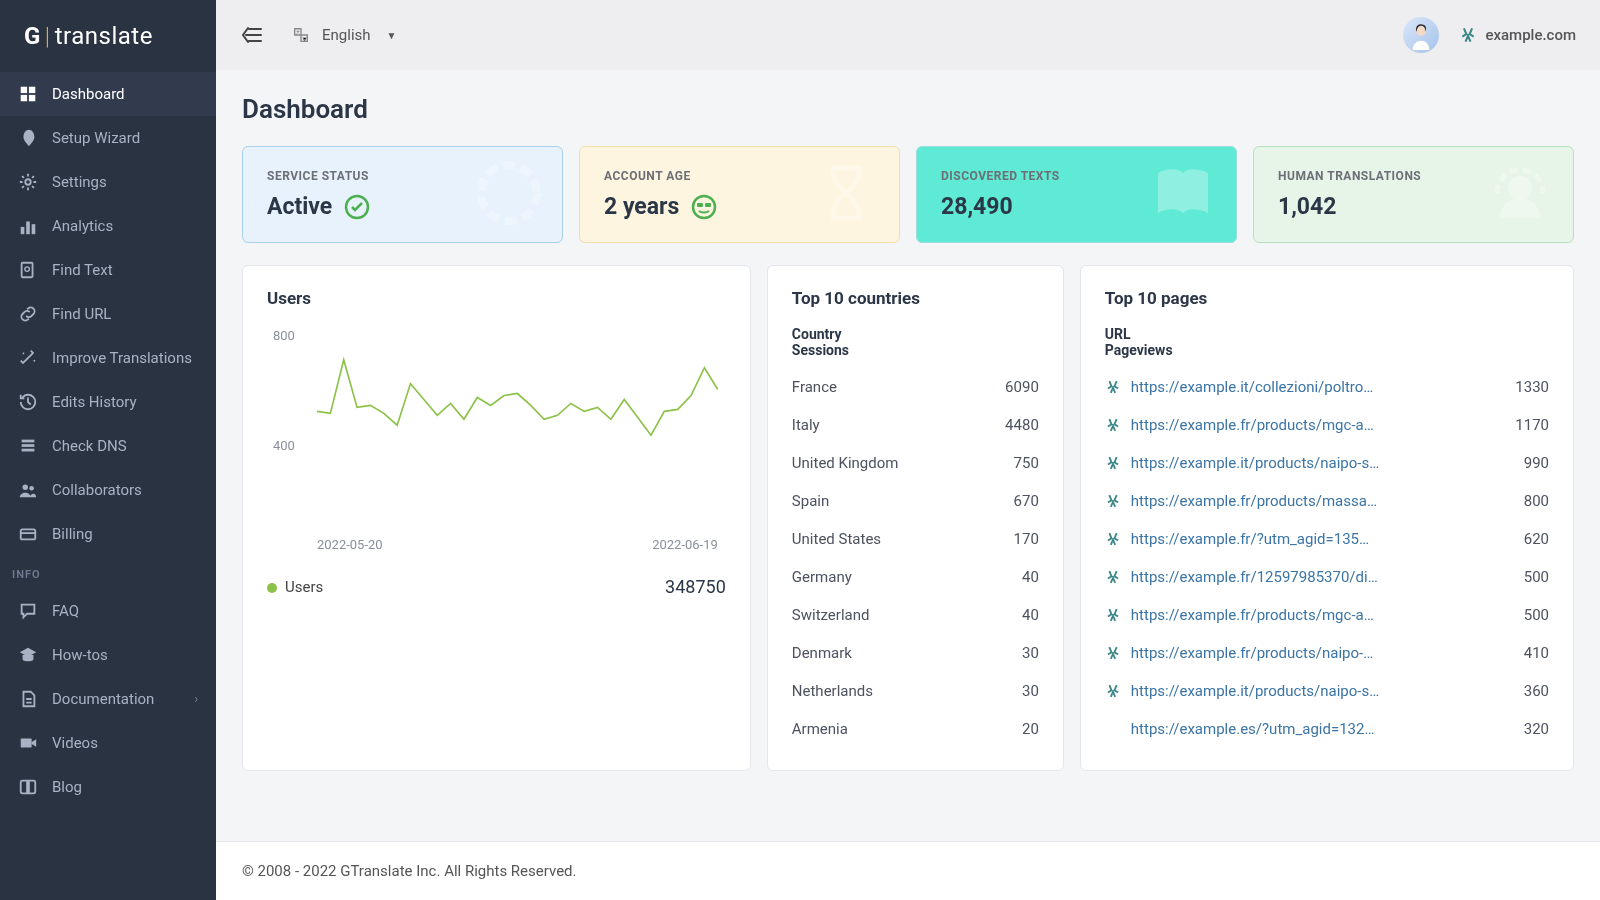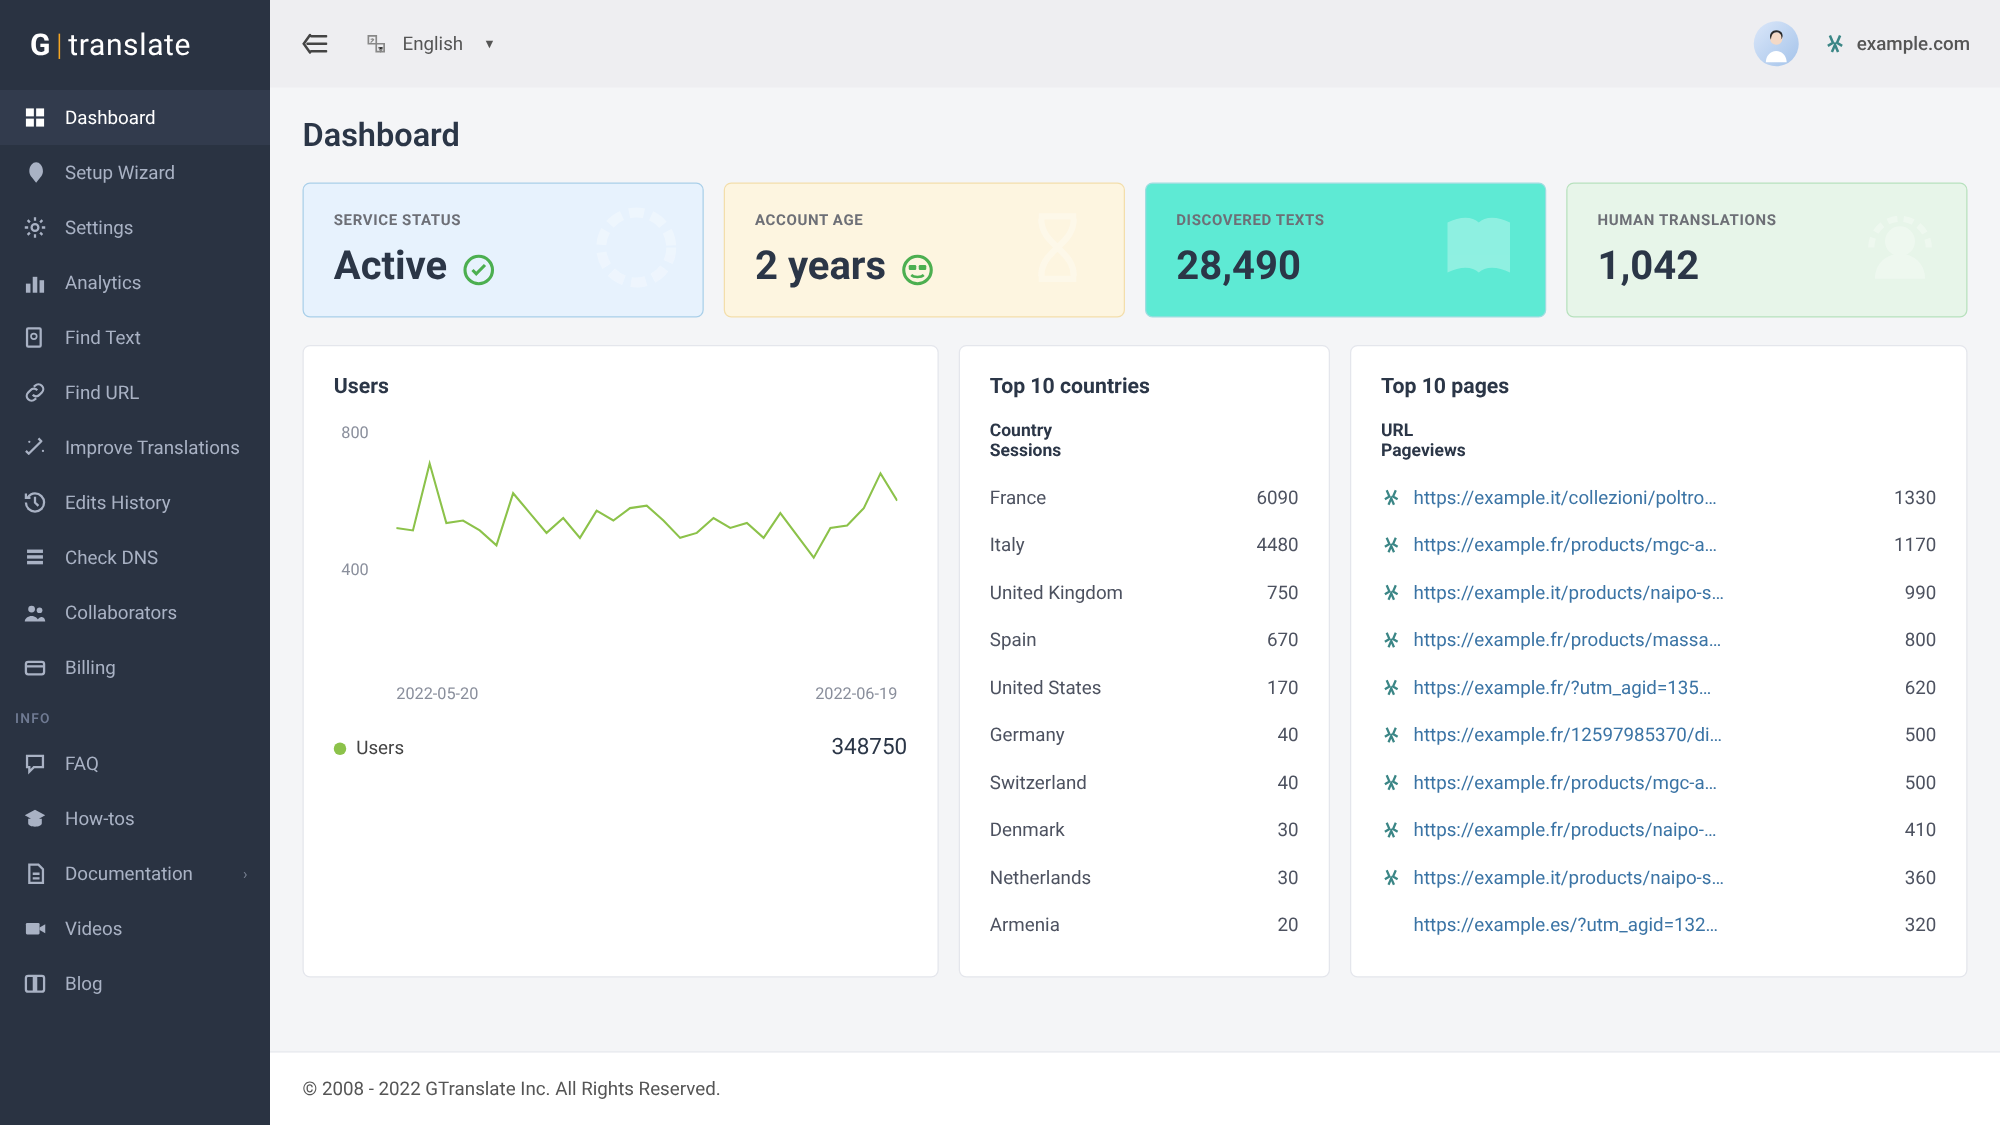--- a/index.html
+++ b/index.html
@@ -33,21 +33,21 @@
 .content { padding: 24px 26px; overflow-y: auto; flex: 1; }
 .page-title { font-size: 26px; font-weight: 600; color: #2b3647; margin-bottom: 22px; }
 
 .cards { display: flex; gap: 16px; margin-bottom: 22px; }
 .card-stat { flex: 1; border-radius: 6px; padding: 22px 24px; position: relative; overflow: hidden; border: 1px solid; }
 .card-stat.blue { background: #e7f2fd; border-color: #a9cfe9; }
 .card-stat.yellow { background: #fdf5e0; border-color: #f3deab; }
 .card-stat.cyan { background: #5eead4; border-color: #9edde0; }
 .card-stat.green { background: #e7f5e9; border-color: #b7e1bd; }
 .card-label { font-size: 12px; font-weight: 700; letter-spacing: 0.5px; color: #6d6f76; margin-bottom: 10px; text-transform: uppercase; }
-.card-value { font-size: 32px; font-weight: 700; color: #2b3647; display: flex; align-items: center; gap: 12px; }
+.card-value { font-size: 23px; font-weight: 700; color: #2b3647; display: flex; align-items: center; gap: 12px; }
 .card-value .status-icon { width: 26px; height: 26px; }
 .card-bg-icon { position: absolute; right: 18px; top: 50%; transform: translateY(-50%); opacity: 0.3; }
 .card-bg-icon svg { width: 70px; height: 70px; }
 
 .row2 { display: flex; gap: 16px; }
 .panel { background: #fff; border: 1px solid #e4e6ec; border-radius: 6px; padding: 22px 24px; }
 .panel-users { flex: 0 0 38.2%; }
 .panel-countries { flex: 0 0 22.3%; }
 .panel-pages { flex: 1; }
 .panel-title { font-size: 17px; font-weight: 700; color: #2b3647; margin-bottom: 14px; }

